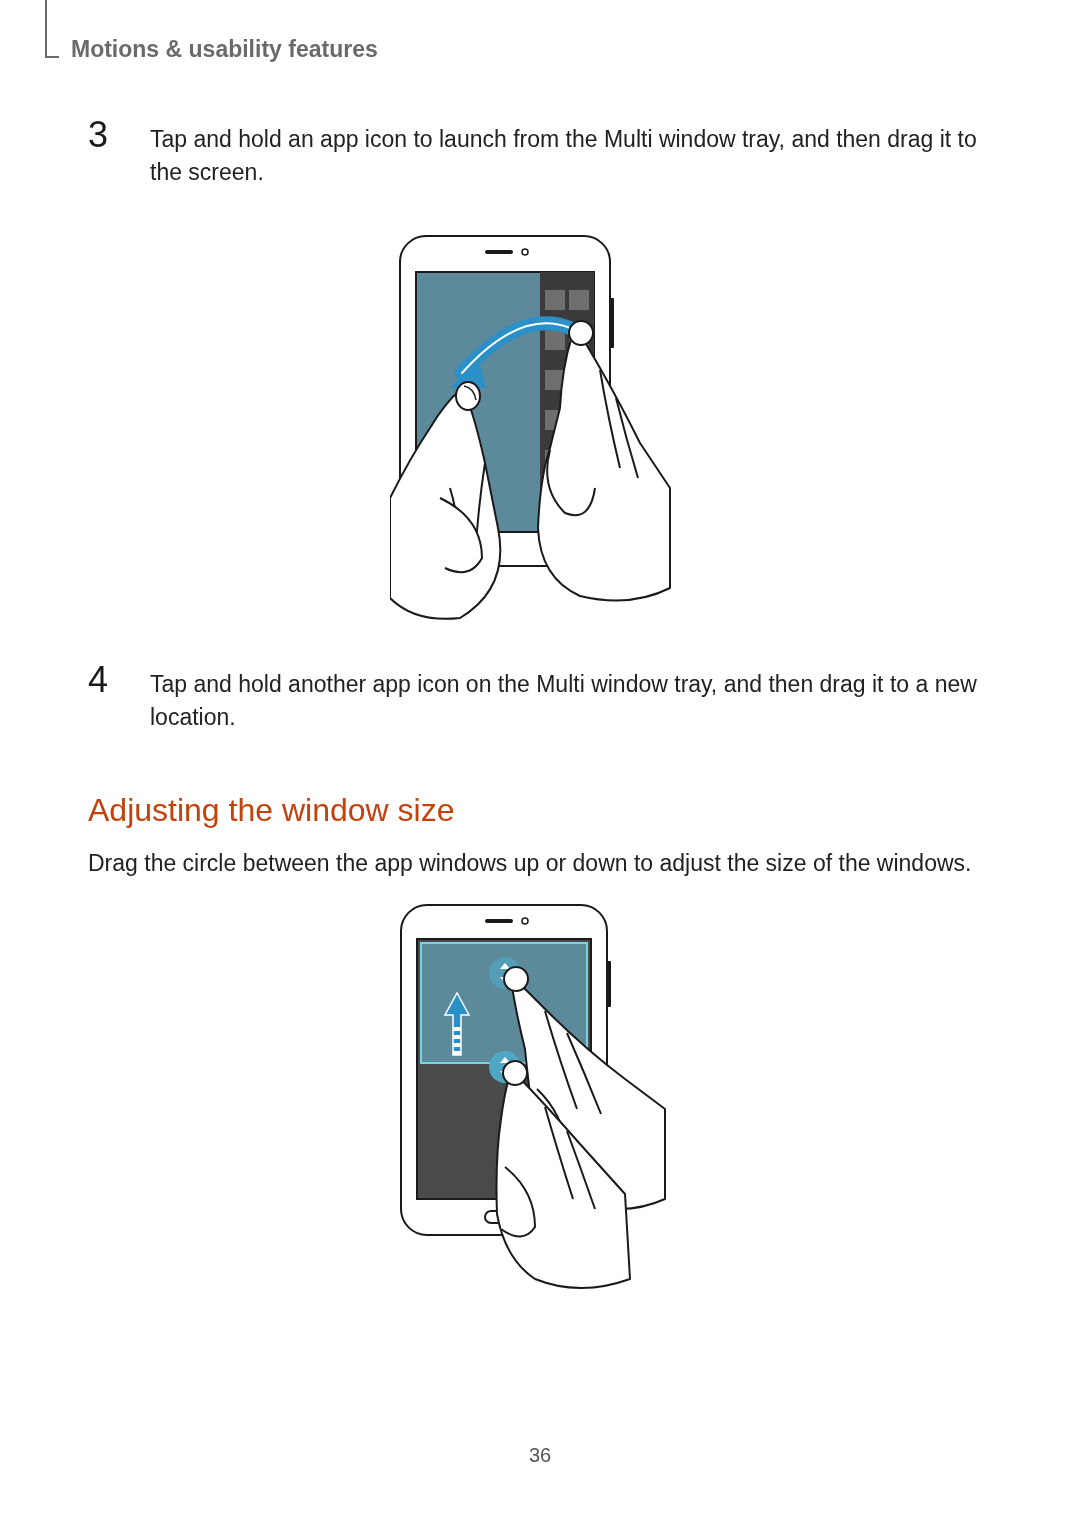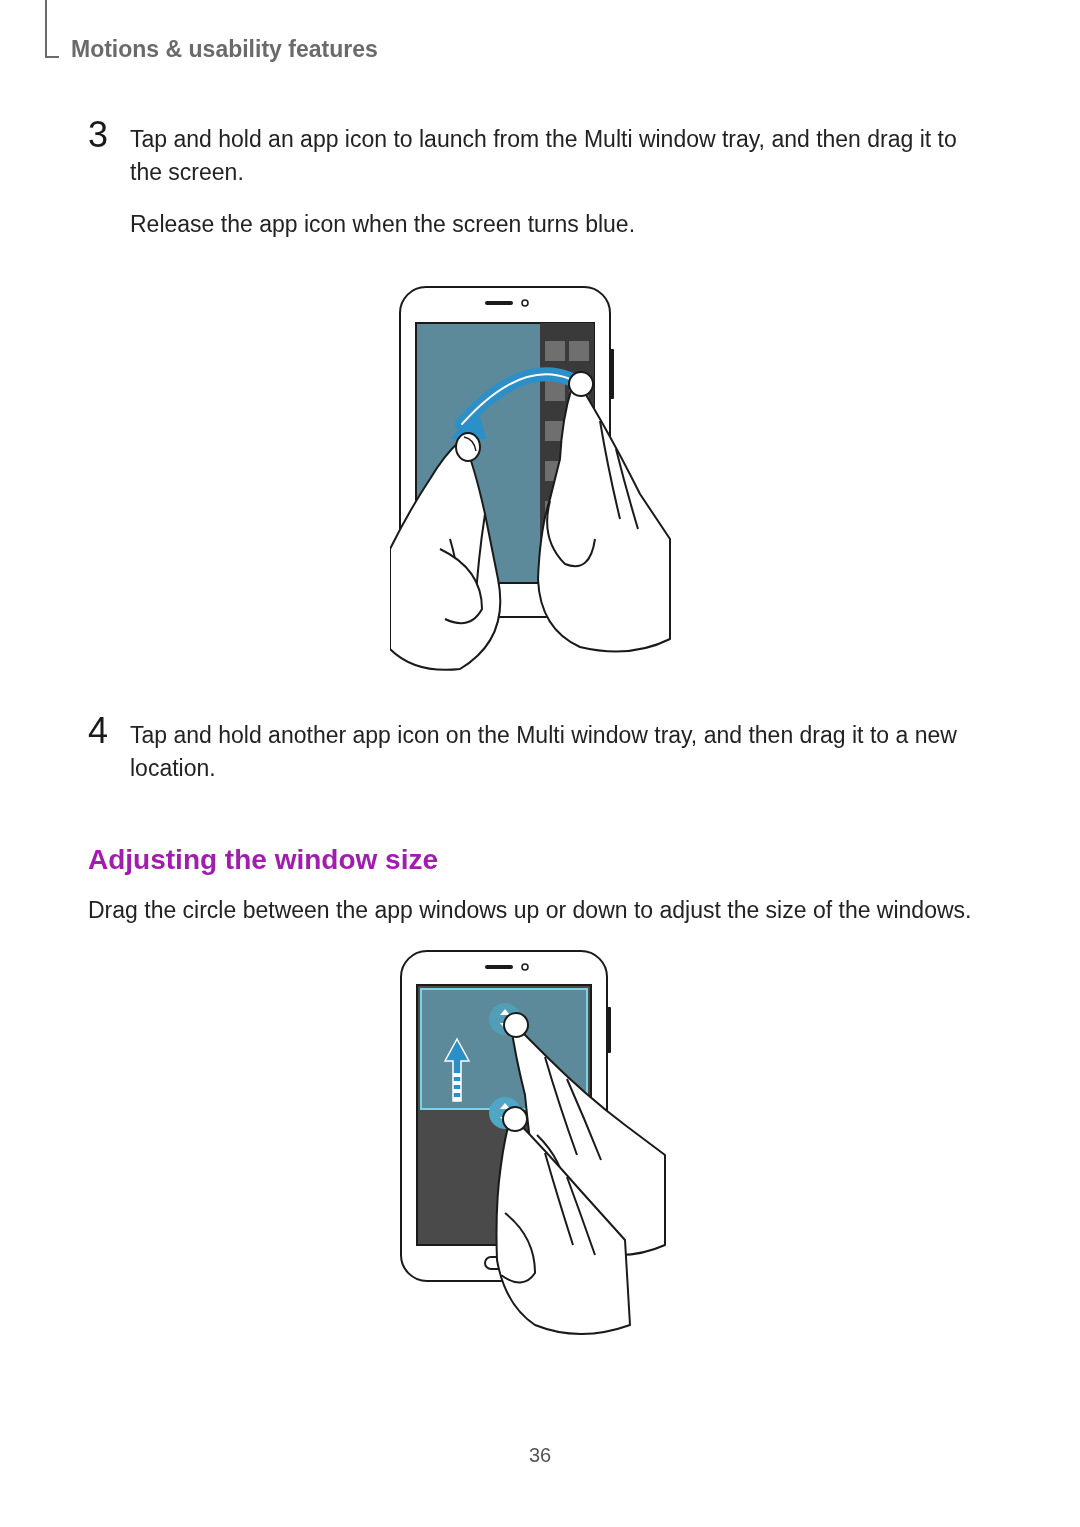--- a/index.html
+++ b/index.html
@@ -57,34 +57,35 @@
       line-height: 1;
       color: #1a1a1a;
       min-width: 42px;
       margin-top: -6px;
     }
     .step-body {
       flex: 1;
       font-size: 23px;
       line-height: 1.45;
       color: #222;
+      margin-left: 20px;
     }
     .step-body p {
       margin-bottom: 18px;
     }
     .illustration {
       display: flex;
       justify-content: center;
       margin: 18px 0 40px 0;
     }
     .h2 {
-      font-size: 28px;
-      font-weight: 700;
+      font-size: 32px;
+      font-weight: 400;
       margin: 40px 0 18px 0;
-      color: #a21caf;
+      color: #c2410c;
     }
     .body-text {
       font-size: 23px;
       line-height: 1.45;
       color: #222;
       margin-bottom: 12px;
     }
     .page-num {
       position: absolute;
       bottom: 60px;
@@ -102,21 +103,20 @@
   <div class="header-tick"></div>
   <div class="header-title">Motions &amp; usability features</div>
 </div>
 
 <div class="content">
 
   <div class="step">
     <div class="step-num">3</div>
     <div class="step-body">
       <p>Tap and hold an app icon to launch from the Multi window tray, and then drag it to the screen.</p>
-      <p>Release the app icon when the screen turns blue.</p>
     </div>
   </div>
 
   <div class="illustration">
     <svg width="300" height="400" viewBox="0 0 300 400">
 
       <rect x="10" y="8" rx="26" ry="26" width="210" height="330" fill="#fff" stroke="#1a1a1a" stroke-width="2"></rect>
 
       <rect x="95" y="22" width="28" height="4" rx="2" fill="#1a1a1a"></rect>
       <circle cx="135" cy="24" r="3" fill="none" stroke="#1a1a1a" stroke-width="1.5"></circle>

